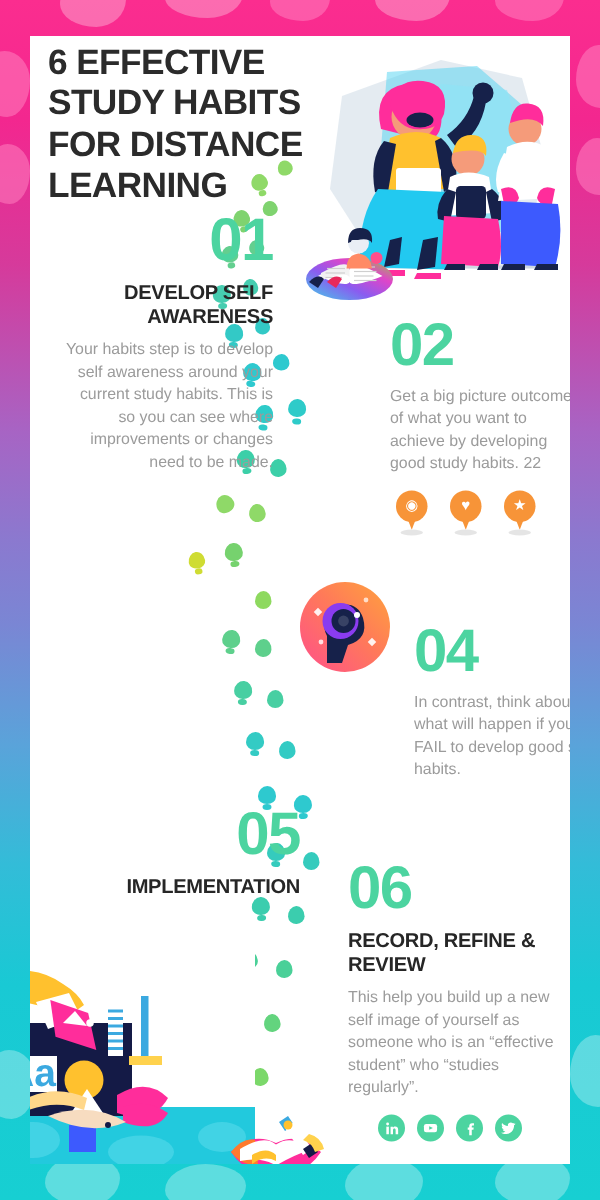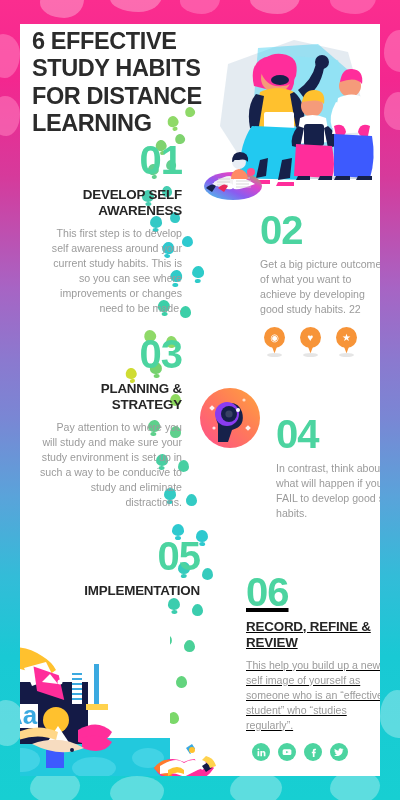--- a/index.html
+++ b/index.html
@@ -399,21 +399,21 @@
       <path d="M44 14 l6 -4 l12 18 l-6 4z" fill="#ffffff"></path>
       <path d="M56 28 l6 -4 l4 6 l-6 4z" fill="#141a46"></path>
       <path d="M22 32 q10 -6 16 0 l0 4 q-8 -4 -16 2z" fill="#ffc12e"></path>
       <circle cx="46" cy="12" r="3" fill="#ffc12e"></circle>
       <path d="M60 18 q8 2 10 10 l-6 2 q-2 -6 -8 -8z" fill="#ffd24d"></path>
     </svg>
 
     <div class="sec left" style="left:8px;top:116px;width:142px;">
       <div class="num">01</div>
       <div class="head">DEVELOP SELF AWARENESS</div>
-      <div class="body">This first step is to develop self awareness around your current study habits. This is so you can see where improvements or changes need to be made.</div>
+      <div class="body">Your habits step is to develop self awareness around your current study habits. This is so you can see where improvements or changes need to be made.</div>
     </div>
 
     <div class="sec right" style="left:228px;top:186px;width:128px;">
       <div class="num">02</div>
       <div class="body">Get a big picture outcome of what you want to achieve by developing good study habits. 22</div>
       <div class="pins">
         <div class="pin">
           <div class="shadow"></div>
             <div class="tip"></div>
             <div class="bulb"></div>
@@ -427,37 +427,32 @@
         </div>
         <div class="pin">
           <div class="shadow"></div>
             <div class="tip"></div>
             <div class="bulb"></div>
           <div class="glyph">★</div>
         </div>
       </div>
     </div>
 
-    <div class="sec left" style="left:8px;top:310px;width:142px;">
-      <div class="num">03</div>
-      <div class="head">PLANNING &amp; STRATEGY</div>
-      <div class="body">Pay attention to where you will study and make sure your study environment is set up in such a way to be conducive to study and eliminate distractions.</div>
-    </div>
 
     <div class="sec right" style="left:244px;top:390px;width:128px;">
       <div class="num">04</div>
       <div class="body">In contrast, think about what will happen if you FAIL to develop good study habits.</div>
     </div>
 
     <div class="sec left" style="left:8px;top:512px;width:160px;">
       <div class="num">05</div>
       <div class="head">IMPLEMENTATION</div>
     </div>
 
-    <div class="sec right" style="left:214px;top:548px;width:140px;text-decoration:underline;">
+    <div class="sec right" style="left:200px;top:548px;width:140px;">
       <div class="num">06</div>
       <div class="head">RECORD, REFINE &amp; REVIEW</div>
       <div class="body">This help you build up a new self image of yourself as someone who is an “effective student” who “studies regularly”.</div>
     </div>
 
   </div>
 
   <div class="social">
     <div class="soc">
       <svg width="9" height="9" viewBox="0 0 16 16" fill="#fff">

